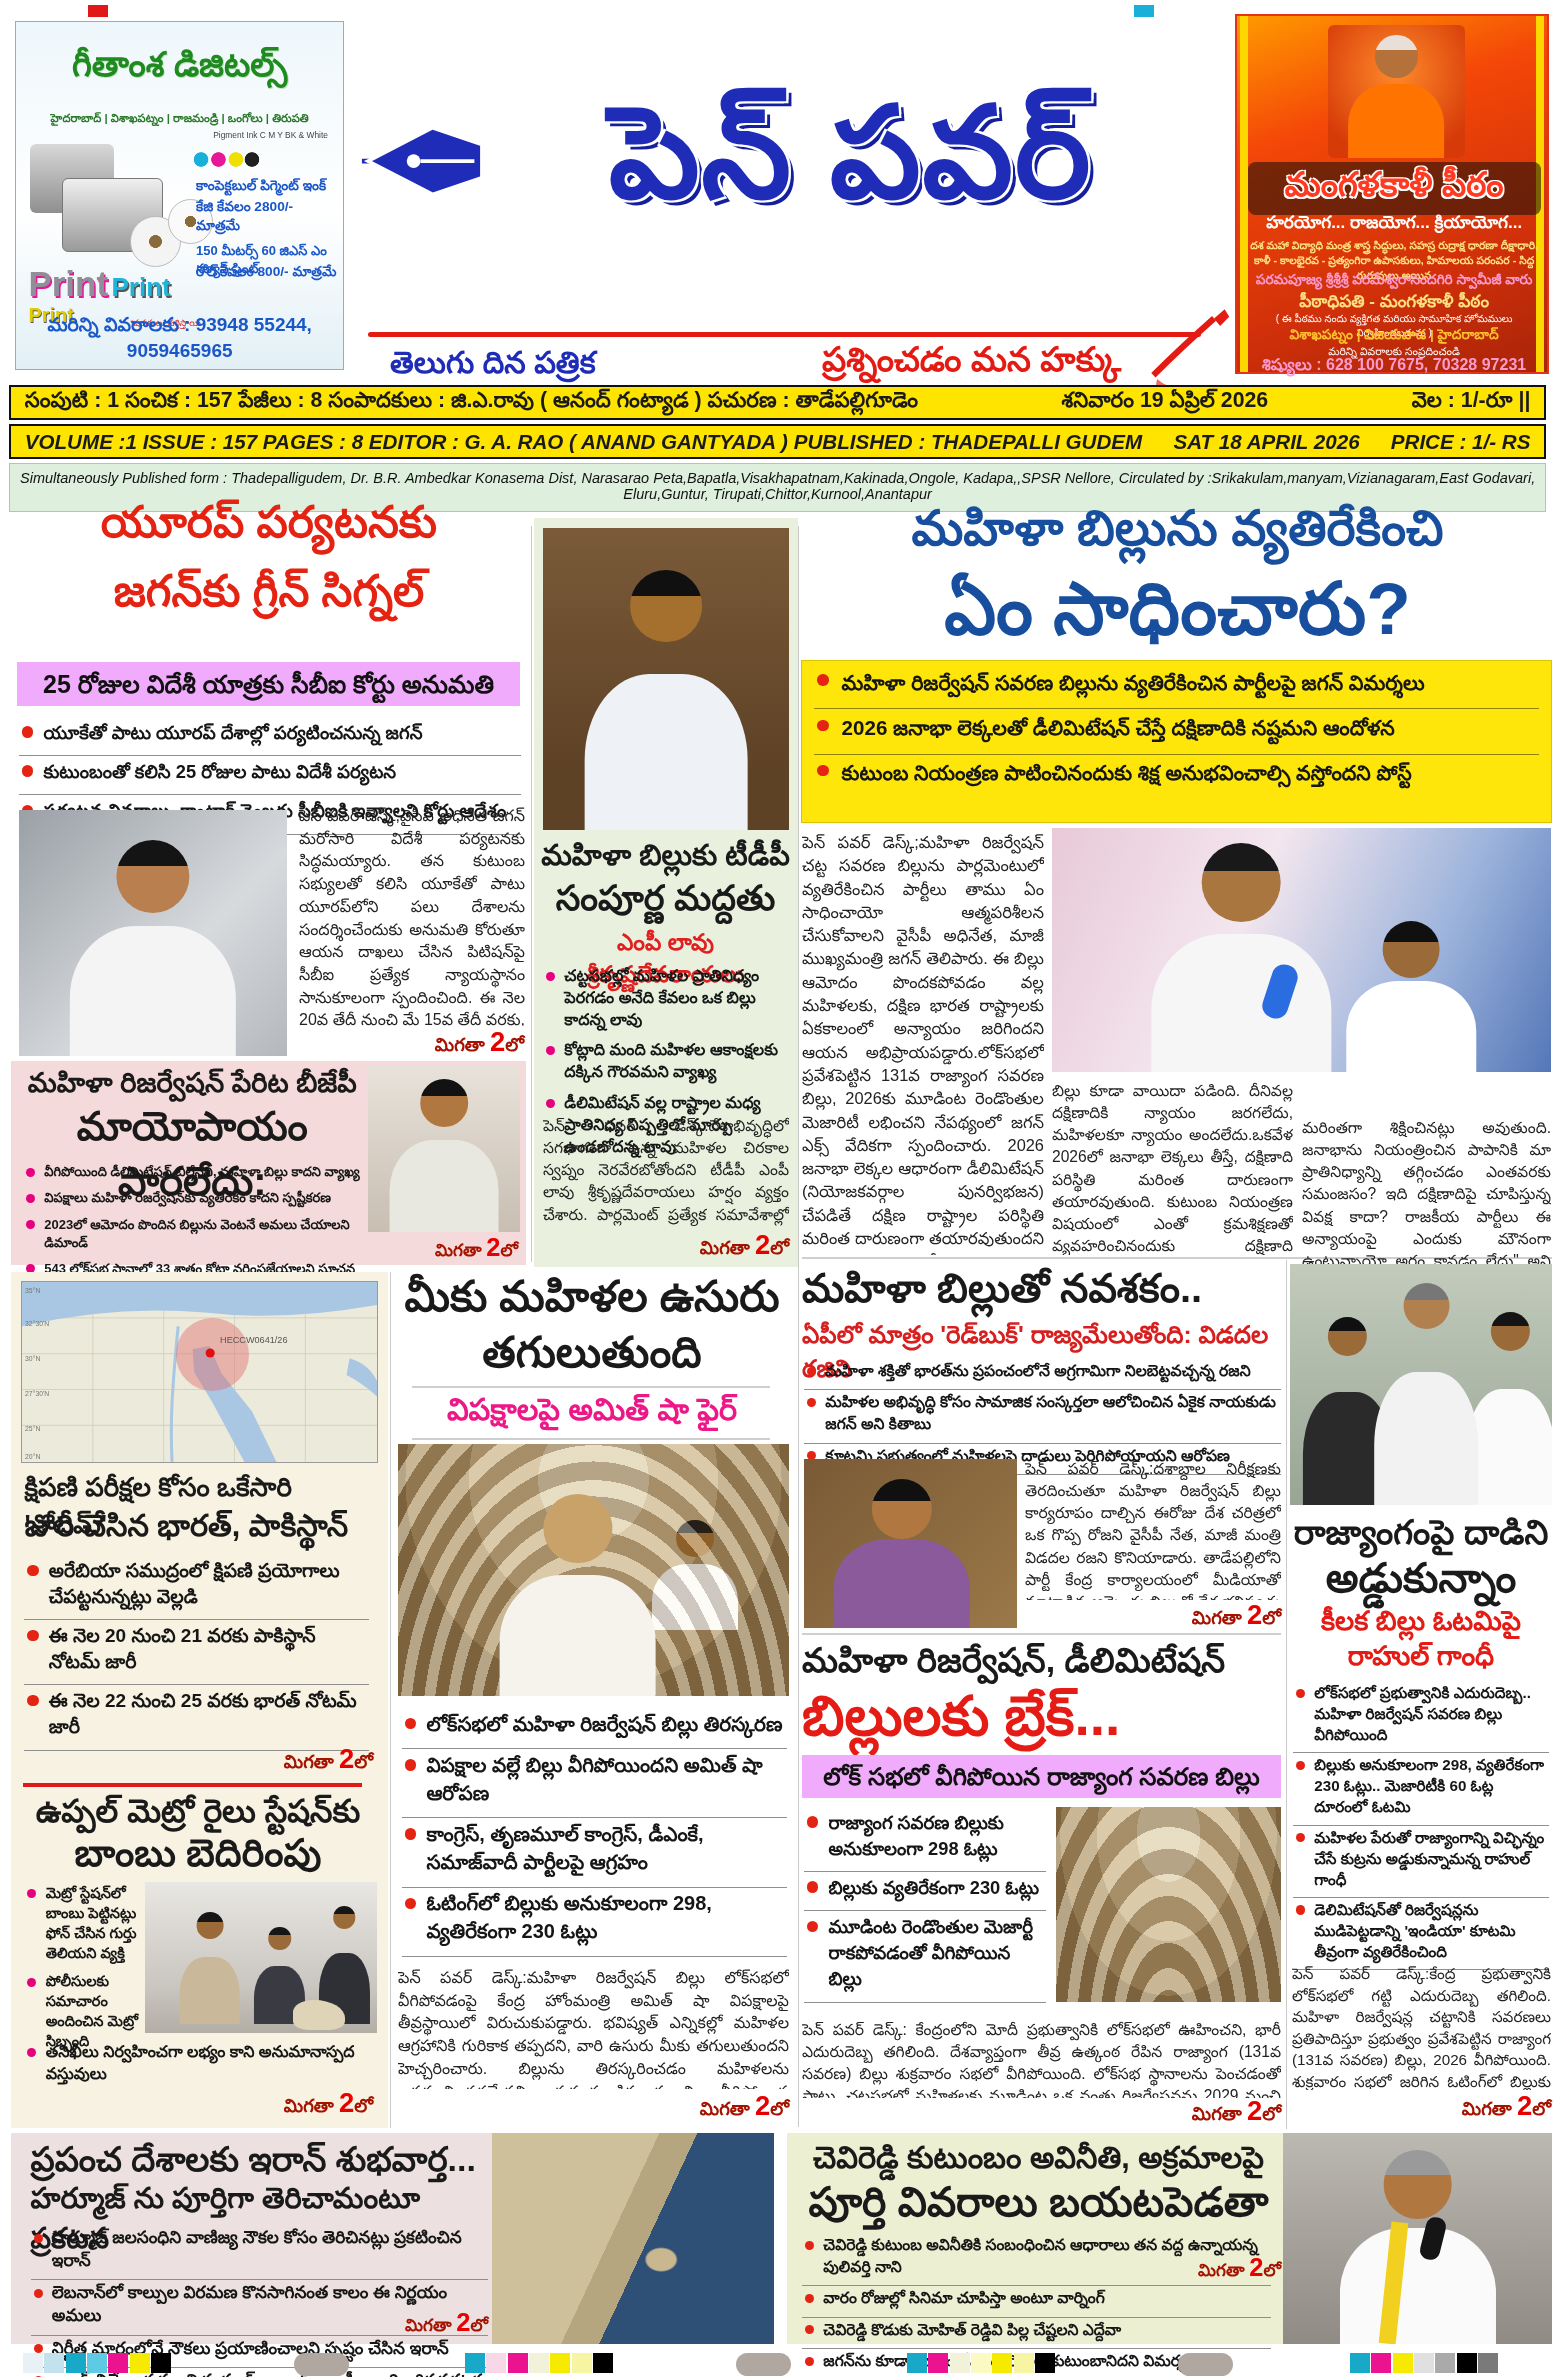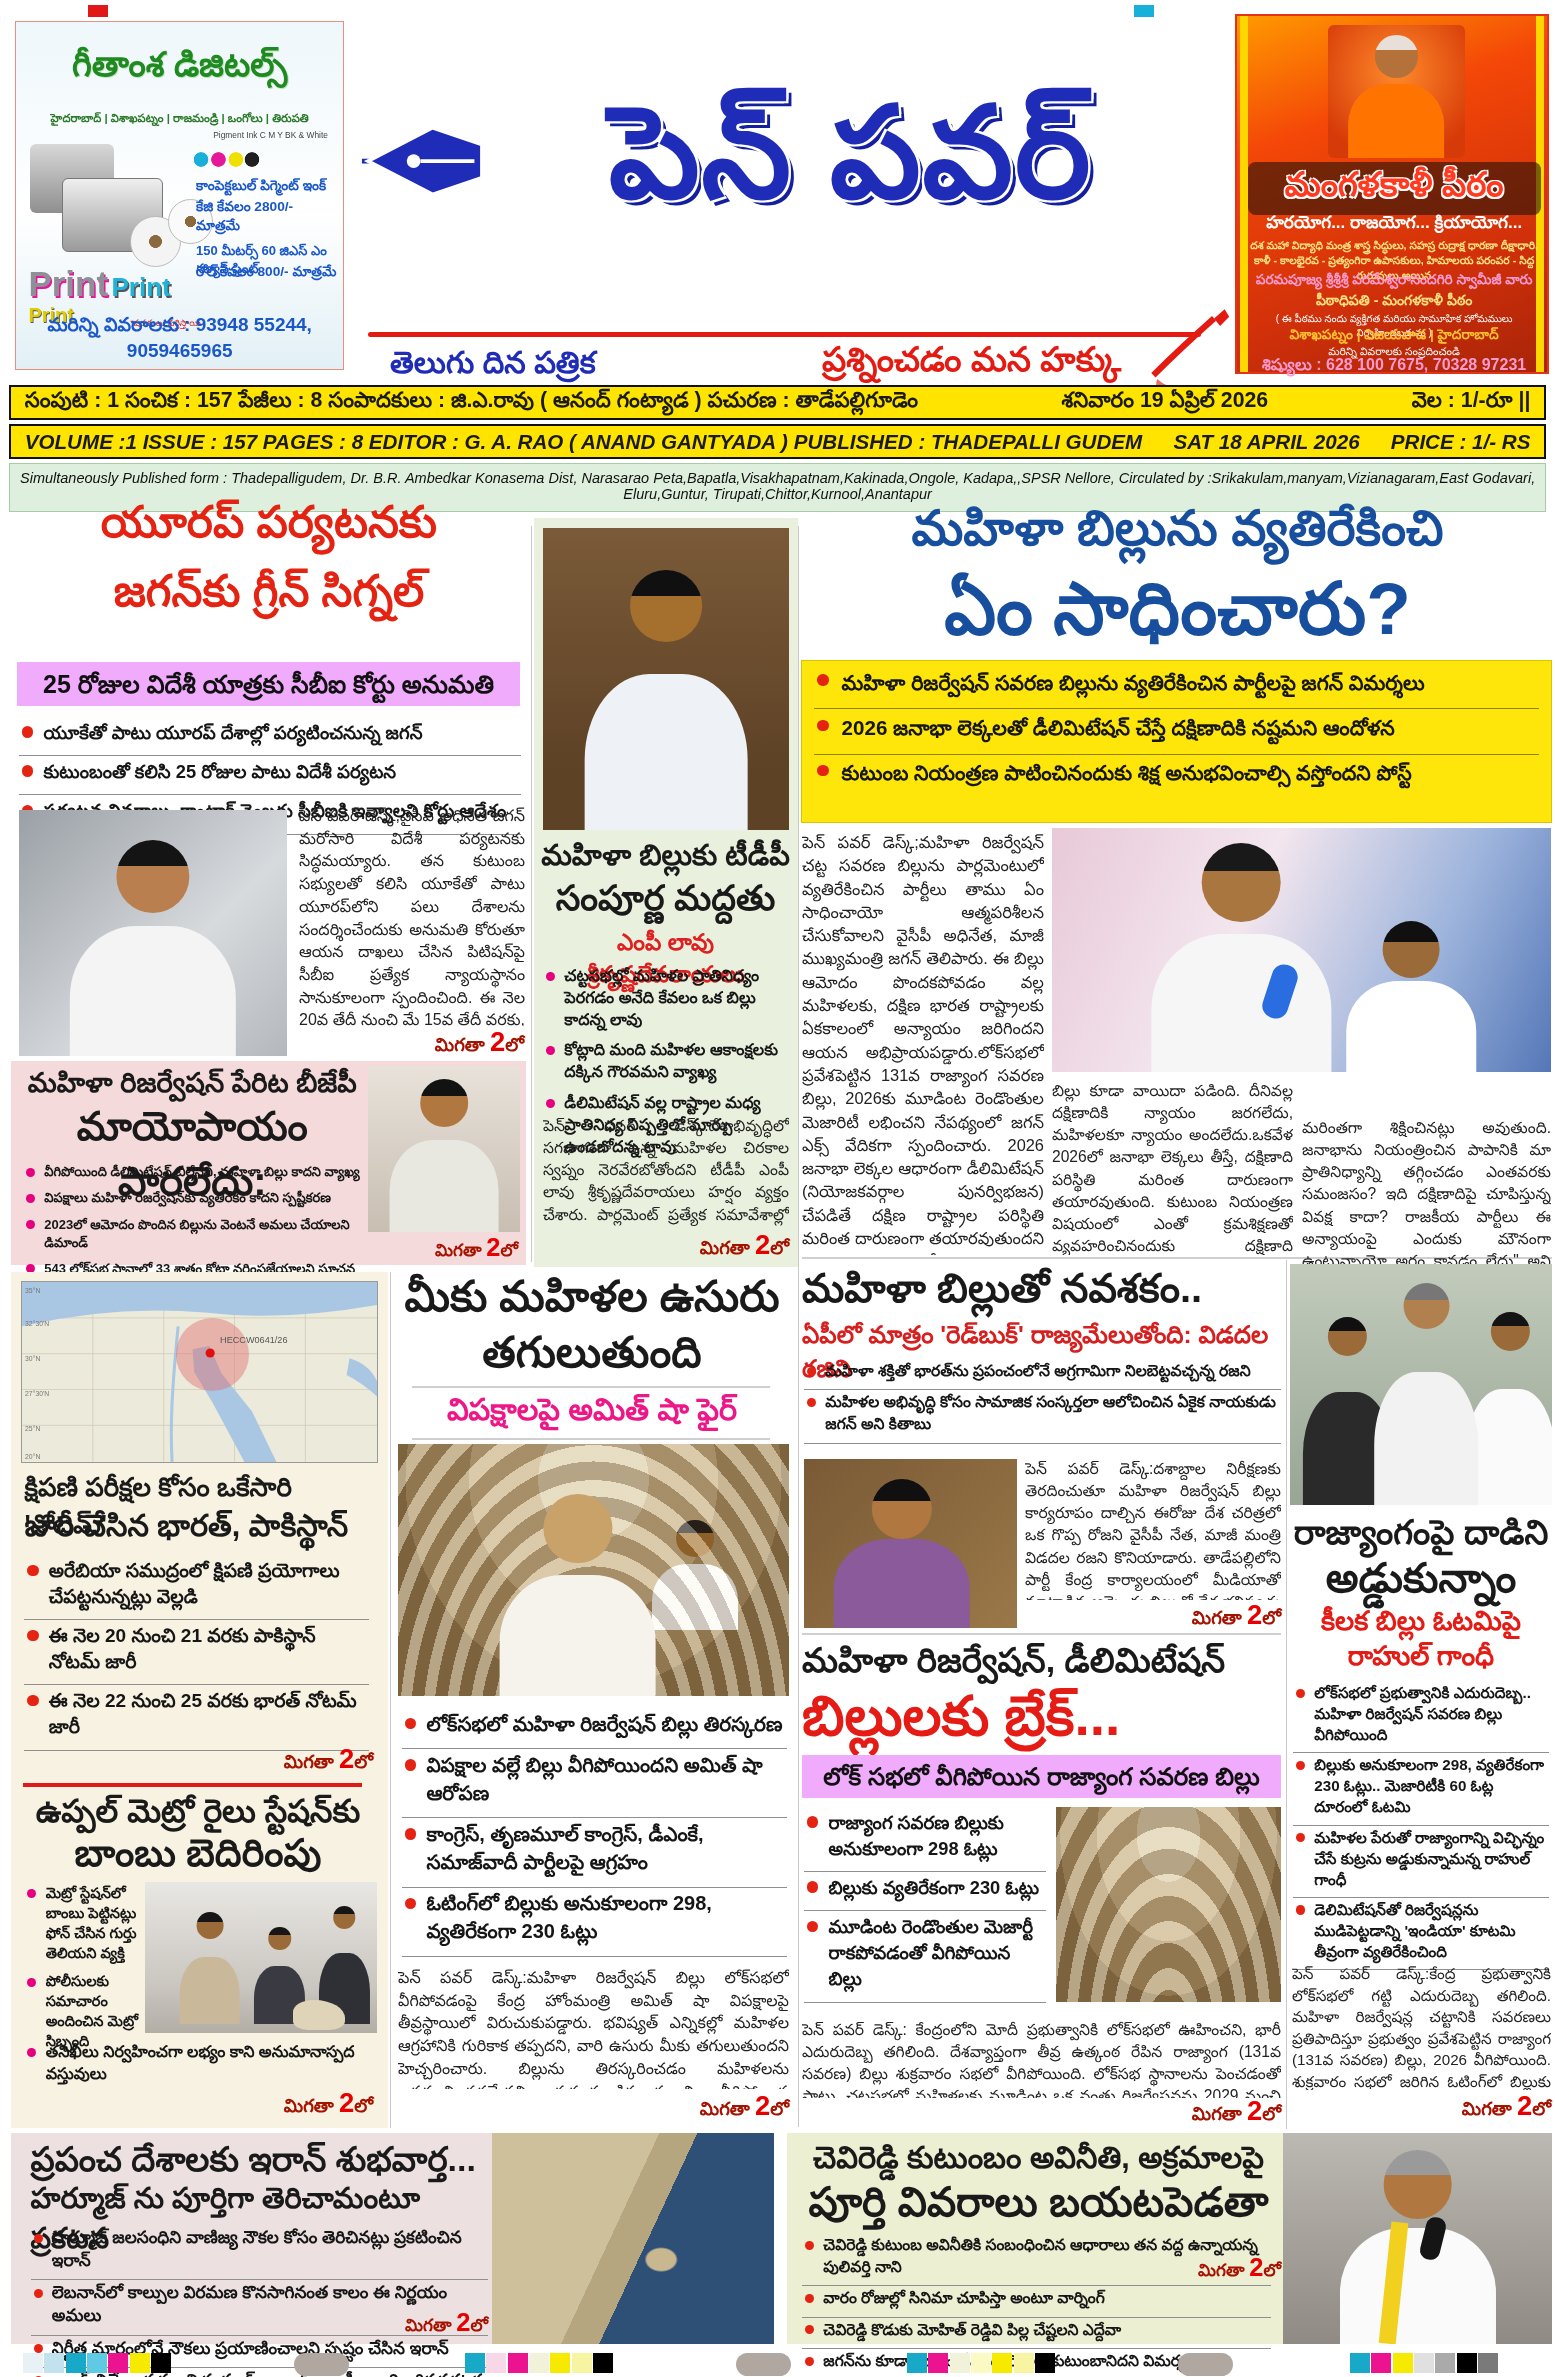--- a/index.html
+++ b/index.html
@@ -105,21 +105,21 @@
         <div class="hd"></div>
           <div class="bd"></div>
       </div>
     </div>
     <div class="abs c" style="left:10.7px;top:146px;width:293px;font-size:34px;font-weight:bold;color:#ff3a20;background:rgba(35,18,8,.6);border-radius:7.6px;
                 text-shadow:1.5px 1.5px 0 #fff,-1.5px -1.5px 0 #fff,1.5px -1.5px 0 #fff,-1.5px 1.5px 0 #fff;padding:3px 0;">మంగళకాళీ పీఠం</div>
     <div class="abs c" style="left:10.7px;top:197px;width:293px;font-size:17px;font-weight:bold;color:#ffffff;">హరయోగ... రాజయోగ... క్రియాయోగ...</div>
     <div class="abs c" style="left:9.1px;top:223px;width:296px;font-size:10.7px;font-weight:bold;color:#ffe080;">దశ మహా విద్యాధి మంత్ర శాస్త్ర సిద్ధులు, సహస్ర రుద్రాక్ష ధారణా దీక్షాధారి,</div>
     <div class="abs c" style="left:9.1px;top:238px;width:296px;font-size:10.7px;font-weight:bold;color:#ffe080;">కాళీ - కాలభైరవ - ప్రత్యంగిరా ఉపాసకులు, హిమాలయ పరంపర - సిద్ద గురువులు అయిన</div>
     <div class="abs c" style="left:9.1px;top:256px;width:296px;font-size:13.7px;font-weight:bold;color:#ff9ad0;">పరమపూజ్య శ్రీశ్రీశ్రీ పరమేశ్వరానందగిరి స్వామీజీ వారు</div>
-    <div class="abs c" style="left:9.1px;top:276px;width:296px;font-size:14px;font-weight:bold;color:#ffe080;">పీఠాధిపతి  - మంగళకాళీ పీఠం</div>
+    <div class="abs c" style="left:9.1px;top:276px;width:296px;font-size:17px;font-weight:bold;color:#ffe080;">పీఠాధిపతి  - మంగళకాళీ పీఠం</div>
     <div class="abs c" style="left:9.1px;top:297px;width:296px;font-size:10px;color:#ffffff;">( ఈ పీఠము నందు వ్యక్తిగత మరియు సామూహిక హోమములు నిర్వహించబడును )</div>
     <div class="abs c" style="left:9.1px;top:311px;width:296px;font-size:13.7px;font-weight:bold;color:#ffc030;">విశాఖపట్నం  |  విజయవాడ  |  హైదరాబాద్</div>
     <div class="abs c" style="left:9.1px;top:329px;width:296px;font-size:10.7px;color:#ffffff;">మరిన్ని వివరాలకు సంప్రదించండి</div>
     <div class="abs c" style="left:9.1px;top:340px;width:296px;font-size:16px;font-weight:bold;color:#ff9ad0;">శిష్యులు : 628 100 7675, 70328 97231</div>
   </div>
 
   <div class="abs infobar" style="left:9.1px;top:385px;width:1537px;height:35px;font-size:21.3px;">
     <span>సంపుటి : 1   సంచిక : 157    పేజీలు : 8    సంపాదకులు : జి.ఎ.రావు ( ఆనంద్ గంట్యాడ )    పచురణ : తాడేపల్లిగూడెం</span>
     <span>శనివారం 19 ఏప్రిల్ 2026</span>
     <span>వెల : 1/-రూ ||</span>
@@ -344,20 +344,21 @@
       <span>మిగతా</span> <b>2</b><span>లో</span>
     </div>
   </section>
 
   <section>
     <div class="abs b" style="left:802px;top:1266px;width:479px;font-size:40px;">మహిళా బిల్లుతో నవశకం..</div>
     <div class="abs b" style="left:802px;top:1321px;width:479px;font-size:24.4px;color:#d81f1f;">ఏపీలో మాత్రం 'రెడ్‌బుక్' రాజ్యమేలుతోంది: విడదల రజిని</div>
     <ul class="abs bul small" style="left:804px;top:1359px;width:477px;font-size:15.6px;">
       <li>మహిళా శక్తితో భారత్‌ను ప్రపంచంలోనే అగ్రగామిగా నిలబెట్టవచ్చన్న రజని</li>
       <li>మహిళల అభివృద్ధి కోసం సామాజిక సంస్కర్తలా ఆలోచించిన ఏకైక నాయకుడు జగన్ అని కితాబు</li>
+      <li>కూటమి ప్రభుత్వంలో మహిళలపై దాడులు పెరిగిపోయాయని ఆరోపణ</li>
     </ul>
     <div class="abs photo" style="left:804px;top:1459px;width:213px;height:169px;background:linear-gradient(135deg,#7a5a36,#9a7848);">
       <div class="fig" style="left:46%;bottom:0;width:64%;height:88%;--hair:#101010;--skin:#b07840;--shirt:#8a5a9a;">
           <div class="hd"></div>
           <div class="bd"></div>
         </div>
     </div>
     <div class="abs body-txt" style="left:1025px;top:1458px;width:256px;height:142px;font-size:15.6px;overflow:hidden;">
       <span>పెన్ పవర్ డెస్క్:దశాబ్దాల నిరీక్షణకు తెరదించుతూ మహిళా రిజర్వేషన్ బిల్లు కార్యరూపం దాల్చిన ఈరోజు దేశ చరిత్రలో ఒక గొప్ప రోజని వైసీపీ నేత, మాజీ మంత్రి విడదల రజని కొనియాడారు. తాడేపల్లిలోని పార్టీ కేంద్ర కార్యాలయంలో మీడియాతో మాట్లాడిన ఆమె, ఈ బిల్లుతో దేశ భవిష్యత్తు మారబోతోందని ఆశాభావం వ్యక్తం చేశారు. మహిళా</span>
     </div>

